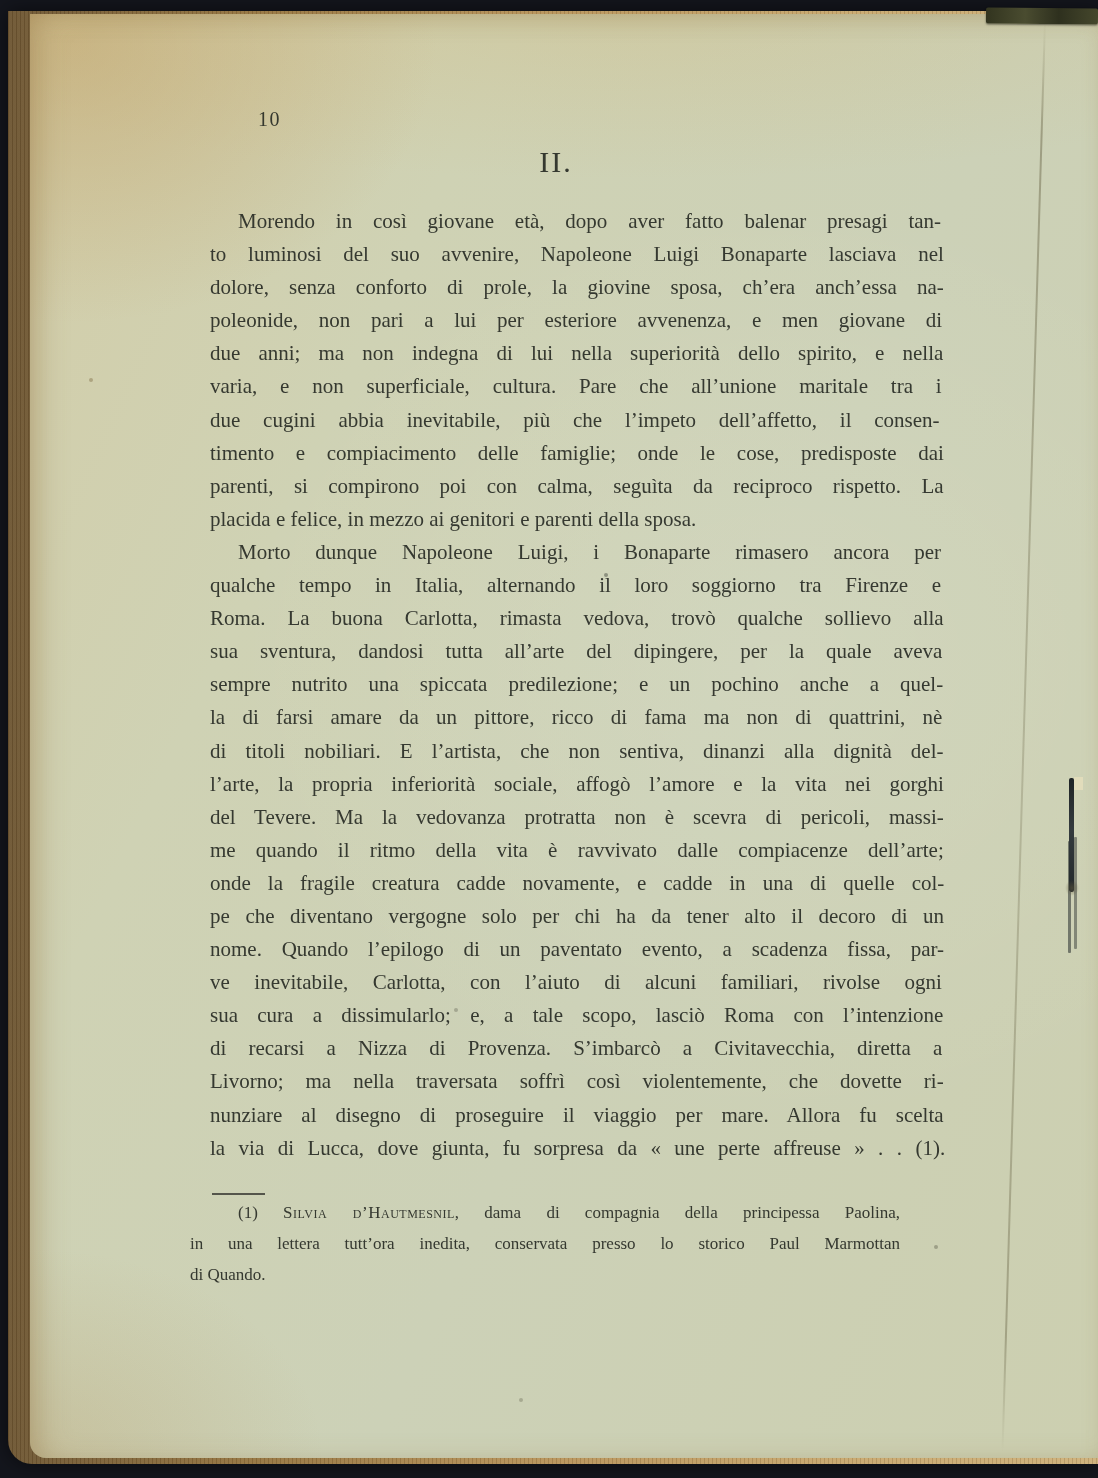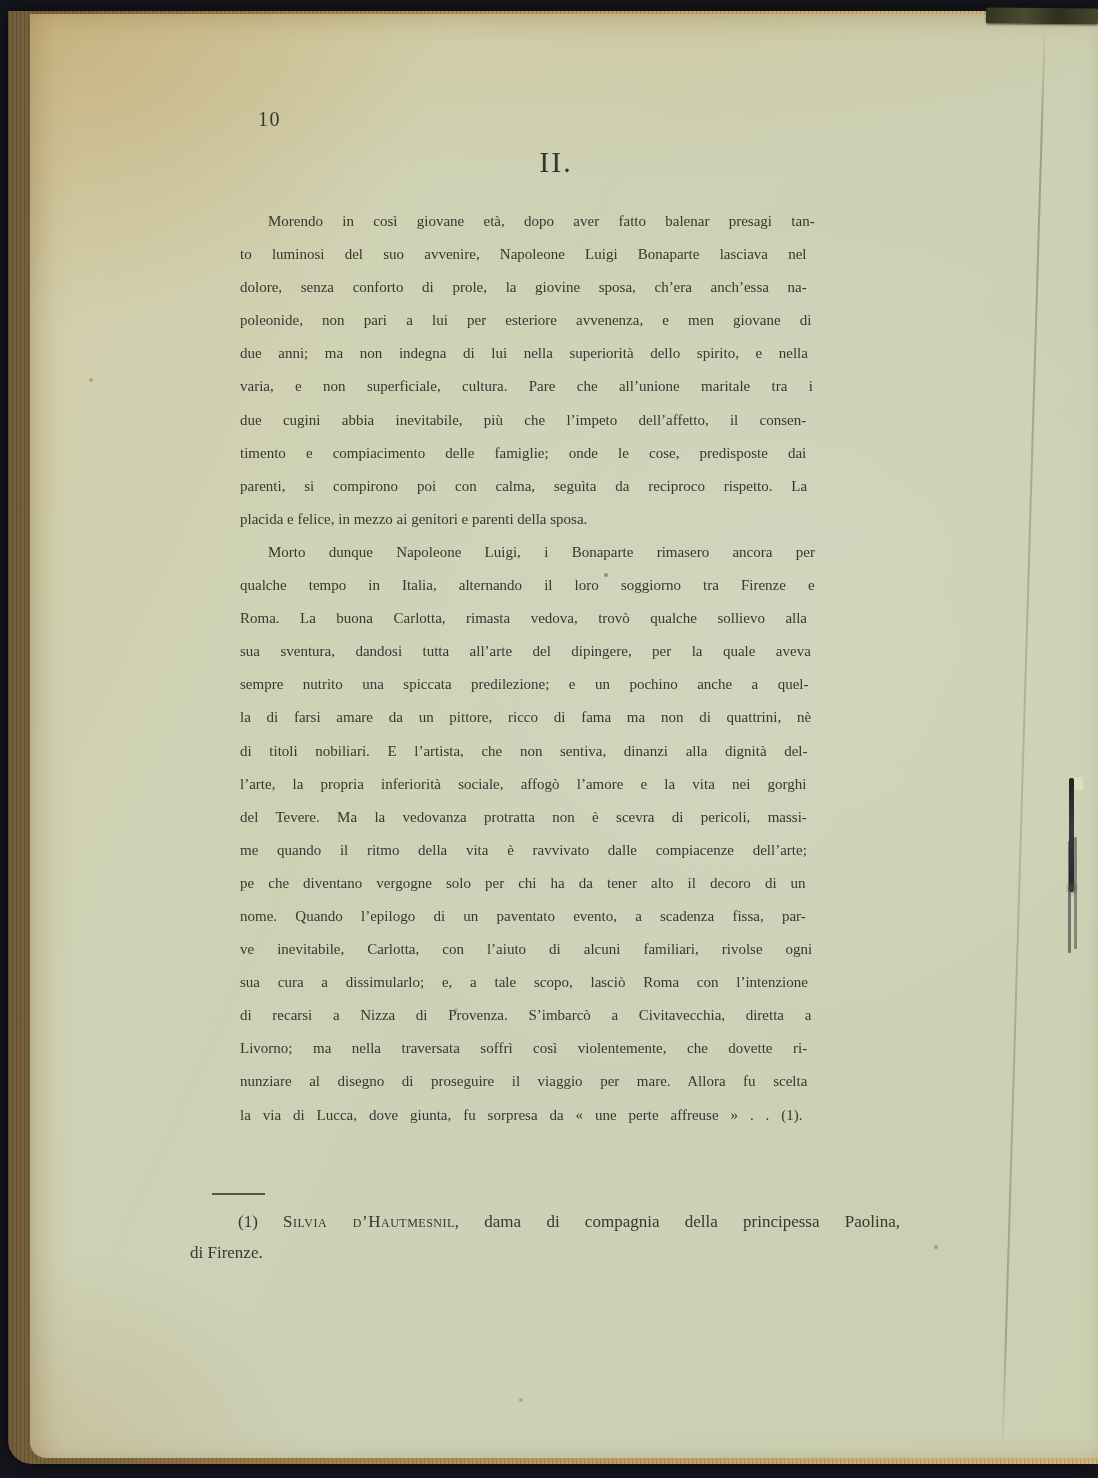--- a/index.html
+++ b/index.html
@@ -53,25 +53,25 @@
   }
   .staple::before{content:"";position:absolute;left:5px;top:-1px;width:9px;height:13px;background:rgba(228,222,188,.85);}
   .staple::after{content:"";position:absolute;left:-4px;top:102px;width:14px;height:16px;background:radial-gradient(rgba(90,85,60,.6),rgba(90,85,60,0) 70%);}
   .specks{position:absolute;left:0;top:0;width:2px;height:2px;border-radius:50%;
     box-shadow:575px 560px 0 1px rgba(60,65,55,.45), 425px 995px 0 1px rgba(70,70,55,.3),
       905px 1232px 0 1px rgba(70,70,55,.35), 490px 1385px 0 1px rgba(80,80,60,.3),
       250px 1000px 0 0 rgba(70,70,55,.3), 60px 365px 0 1px rgba(120,100,60,.4);}
   
   .page-number{position:absolute;left:228px;top:94px;font-size:20px;letter-spacing:1.5px;}
   .heading{position:absolute;left:180px;top:131px;width:692px;text-align:center;font-size:30px;letter-spacing:2px;}
-  .bodytext{position:absolute;left:180px;top:191px;width:692px;font-size:15px;margin-left:30px;}
+  .bodytext{position:absolute;left:180px;top:191px;width:692px;font-size:21px;}
   .tline{height:33.1px;line-height:33.1px;white-space:nowrap;overflow:visible;}
   .tline.indent1{padding-left:28px;}
   .fn-rule{position:absolute;left:182px;top:1179px;width:53px;height:2px;background:#3e4038;opacity:.85;}
-  .footnote{position:absolute;left:160px;top:1183px;width:710px;font-size:17px;margin-top:9px;}
+  .footnote{position:absolute;left:160px;top:1183px;width:710px;font-size:17px;}
   .footnote .tline{height:31px;line-height:31px;}
   .footnote .tline.indent1{padding-left:48px;}
   .smallcaps{font-variant:small-caps;letter-spacing:.5px;}
   .ln{white-space:nowrap;}
 </style>
 </head>
 <body>
 
 <div class="scene">
   <div class="page-stack"></div>
@@ -99,38 +99,42 @@
           <div class="tline indent1" style="word-spacing: 19.5781px;"><span class="ln">Morto dunque Napoleone Luigi, i Bonaparte rimasero ancora per</span></div>
           <div class="tline" style="word-spacing: 18.3531px;"><span class="ln">qualche tempo in Italia, alternando il loro soggiorno tra Firenze e</span></div>
           <div class="tline" style="word-spacing: 16.7205px;"><span class="ln">Roma. La buona Carlotta, rimasta vedova, trovò qualche sollievo alla</span></div>
           <div class="tline" style="word-spacing: 16.6781px;"><span class="ln">sua sventura, dandosi tutta all’arte del dipingere, per la quale aveva</span></div>
           <div class="tline" style="word-spacing: 15.7031px;"><span class="ln">sempre nutrito una spiccata predilezione; e un pochino anche a quel-</span></div>
           <div class="tline" style="word-spacing: 11.9888px;"><span class="ln">la di farsi amare da un pittore, ricco di fama ma non di quattrini, nè</span></div>
           <div class="tline" style="word-spacing: 13.8764px;"><span class="ln">di titoli nobiliari. E l’artista, che non sentiva, dinanzi alla dignità del-</span></div>
           <div class="tline" style="word-spacing: 13.4077px;"><span class="ln">l’arte, la propria inferiorità sociale, affogò l’amore e la vita nei gorghi</span></div>
           <div class="tline" style="word-spacing: 13.5966px;"><span class="ln">del Tevere. Ma la vedovanza protratta non è scevra di pericoli, massi-</span></div>
           <div class="tline" style="word-spacing: 14.9469px;"><span class="ln">me quando il ritmo della vita è ravvivato dalle compiacenze dell’arte;</span></div>
+          <div class="tline" style="word-spacing: 11.7826px;"><span class="ln">onde la fragile creatura cadde novamente, e cadde in una di quelle col-</span></div>
           <div class="tline" style="word-spacing: 10.3125px;"><span class="ln">pe che diventano vergogne solo per chi ha da tener alto il decoro di un</span></div>
           <div class="tline" style="word-spacing: 14.4938px;"><span class="ln">nome. Quando l’epilogo di un paventato evento, a scadenza fissa, par-</span></div>
           <div class="tline" style="word-spacing: 19.2465px;"><span class="ln">ve inevitabile, Carlotta, con l’aiuto di alcuni familiari, rivolse ogni</span></div>
           <div class="tline" style="word-spacing: 14.0256px;"><span class="ln">sua cura a dissimularlo; e, a tale scopo, lasciò Roma con l’intenzione</span></div>
           <div class="tline" style="word-spacing: 16.8984px;"><span class="ln">di recarsi a Nizza di Provenza. S’imbarcò a Civitavecchia, diretta a</span></div>
           <div class="tline" style="word-spacing: 16.7656px;"><span class="ln">Livorno; ma nella traversata soffrì così violentemente, che dovette ri-</span></div>
           <div class="tline" style="word-spacing: 13.7812px;"><span class="ln">nunziare al disegno di proseguire il viaggio per mare. Allora fu scelta</span></div>
           <div class="tline" style="word-spacing: 8.17871px;"><span class="ln">la via di Lucca, dove giunta, fu sorpresa da « une perte affreuse » . . (1).</span></div>
         </div>
     </div>
 
     <div class="fn-rule"></div>
     <div class="footnote">
       <div class="tline indent1" style="word-spacing: 21.0117px;">
         <span class="ln"><span>(1) </span><span class="smallcaps">Silvia d’Hautmesnil</span><span>, dama di compagnia della principessa Paolina,</span></span>
       </div>
+      <div class="tline" style="word-spacing: 20.5344px;">
+        <span class="ln">in una lettera tutt’ora inedita, conservata presso lo storico Paul Marmottan</span>
+      </div>
       <div class="tline last">
-        <span class="ln">di Firenze.</span>
+        <span class="ln">di Quando.</span>
       </div>
     </div>
 
     <div class="staple"></div>
   </div>
 
   <div class="crease"></div>
   <div class="tape"></div>
 </div>
 

